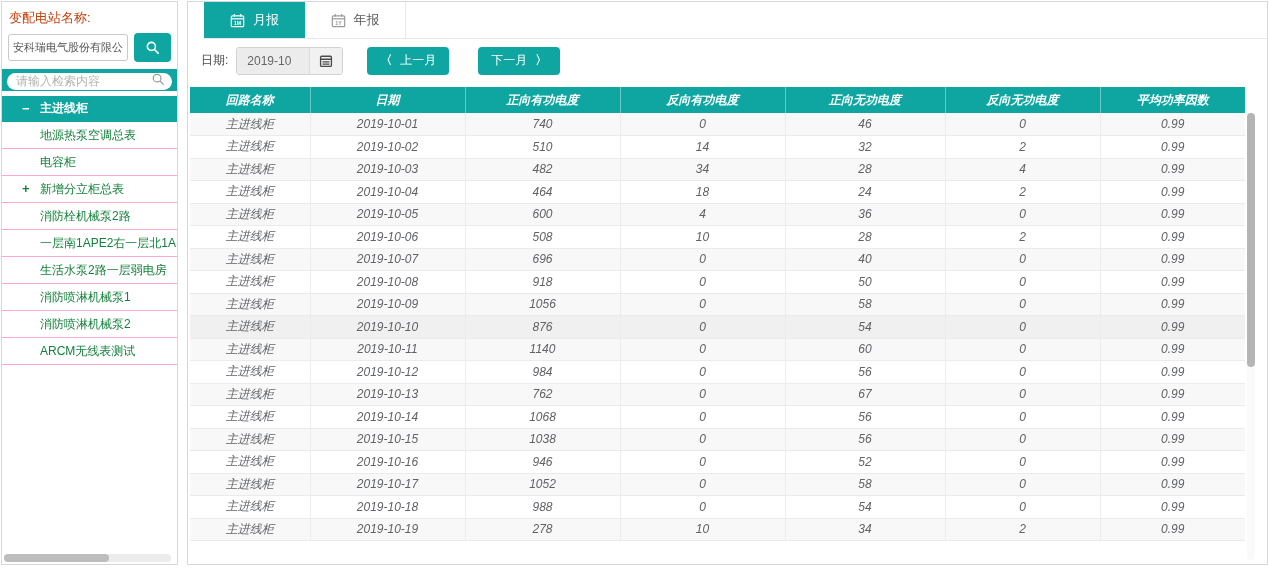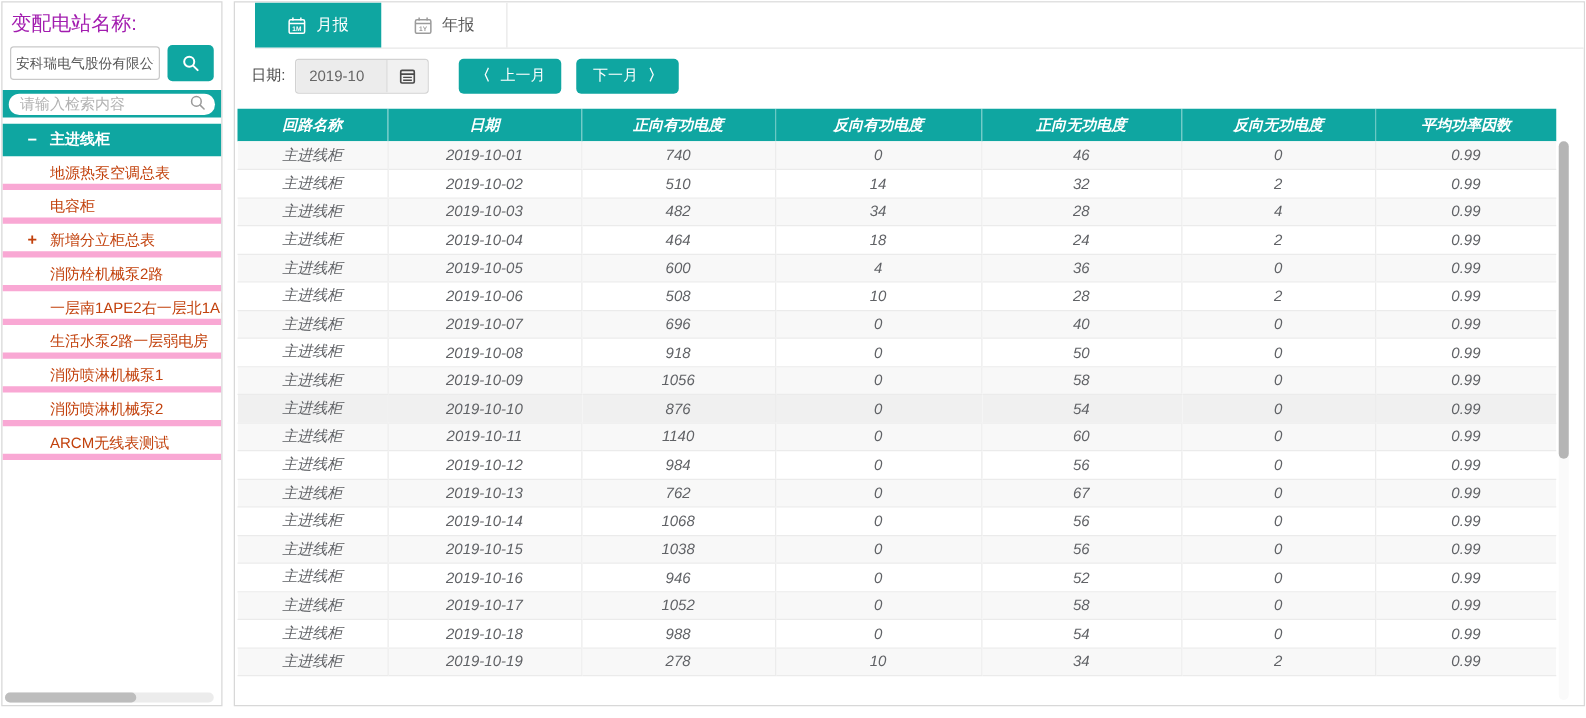--- a/index.html
+++ b/index.html
@@ -4,35 +4,35 @@
 <style>
   * { box-sizing: border-box; margin: 0; padding: 0; }
   html,body { width:1269px; height:574px; background:#fff;
     font-family:"Liberation Sans","DejaVu Sans",sans-serif; }
   .app { width:1269px; height:574px; display:flex; padding:1px; gap:9px; }
 
   
   .sidebar { width:177px; height:564px; border:1px solid #d8d8d8; background:#fff;
     position:relative; flex-shrink:0; overflow:hidden; }
   .station { padding:5px 6px 7px 6px; }
-  .station-label { font-size:16px; color:#a21caf; margin:2px 0 6px 1px; }
+  .station-label { font-size:13px; color:#c2410c; margin:2px 0 6px 1px; }
   .station-row { display:flex; gap:6px; align-items:center; }
   .station-input { flex:1; min-width:0; height:27px; border:1px solid #c9c9c9; border-radius:3px;
     font-size:11px; color:#555; padding:0 4px; font-family:inherit; }
   .search-btn { width:37px; height:29px; background:var(--accent); border:none; border-radius:4px;
     color:#fff; display:flex; align-items:center; justify-content:center; cursor:pointer; flex-shrink:0; }
   .filter-band { background:var(--accent); padding:2px 5px 3px 5px; height:22px; }
   .filter-wrap { position:relative; height:17px; }
   .filter-input { width:100%; height:17px; border:none; border-radius:9px; font-size:12px;
     padding:0 22px 0 9px; color:#555; outline:none; font-family:inherit; }
   .filter-input::placeholder { color:#b3b3b3; }
   .filter-icon { position:absolute; right:7px; top:1px; color:#9a9a9a; }
   .gap { height:5px; }
-  .tree-item { position:relative; height:27px; line-height:26px; font-size:12px; color:#c2410c;
-    padding-left:38px; border-bottom:5px solid #f9a8d4; cursor:pointer; white-space:nowrap; overflow:hidden; }
+  .tree-item { position:relative; height:27px; line-height:26px; font-size:12px; color:#15803d;
+    padding-left:38px; border-bottom:1px solid #f9a8d4; cursor:pointer; white-space:nowrap; overflow:hidden; }
   .tree-item.selected { background:var(--accent); color:#fff; height:26px; line-height:25px;
     border-bottom:none; font-weight:bold; }
   .tree-exp { position:absolute; left:20px; top:0; font-weight:bold; font-size:13px; }
   .hscroll { position:absolute; left:2px; right:6px; bottom:2px; height:8px; background:#ececec;
     border-radius:4px; }
   .hscroll-thumb { width:63%; height:8px; background:#bdbdbd; border-radius:4px; cursor:pointer; }
 
   
   .main { flex:1; height:564px; border:1px solid #d8d8d8; background:#fff; position:relative; overflow:hidden; }
   .tabbar { display:flex; height:37px; border-bottom:1px solid #e8e8e8; background:#fff;margin-left:16px; }
@@ -47,21 +47,21 @@
   .date-group { display:flex; height:28px; border:1px solid #d2d2d2; border-radius:3px; overflow:hidden; }
   .date-input { width:72px; height:100%; border:none; background:#ececec; font-size:12px; color:#666;
     padding:0 10px; outline:none; font-family:inherit; }
   .date-btn { width:33px; background:#f1f1f1; border:none; border-left:1px solid #dcdcdc;
     color:#4a4a4a; display:flex; align-items:center; justify-content:center; cursor:pointer; }
   .nav-btn { height:28px; background:var(--accent); color:#fff; border:none; border-radius:4px;
     font-size:12px; padding:0 13px; display:inline-flex; align-items:center; gap:8px; cursor:pointer;
     font-family:inherit; }
   .nav-btn .ang { font-size:12px; font-weight:bold; }
   .nav-prev { margin-left:24px; }
-  .nav-next { margin-left:12px;justify-content:space-between; }
+  .nav-next { margin-left:29px;justify-content:space-between; }
 
   .table-area { margin:5px 2px 0 2px; padding-right:20px; position:relative;font-style:italic; }
   table { width:100%; border-collapse:collapse; table-layout:fixed; }
   thead th { background:var(--accent); color:#fff; font-size:12px; font-weight:bold; height:26px;
     border-left:1px solid rgba(255,255,255,.38); }
   thead th:first-child { border-left:none; }
   tbody td { font-size:12px; color:#606266; text-align:center; height:22.5px;
     border-bottom:1px solid #ebebeb; border-left:1px solid #ececec; overflow:hidden; white-space:nowrap; }
   tbody td:first-child { border-left:none; }
   tbody tr.stripe { background:#f8f8f8; }

